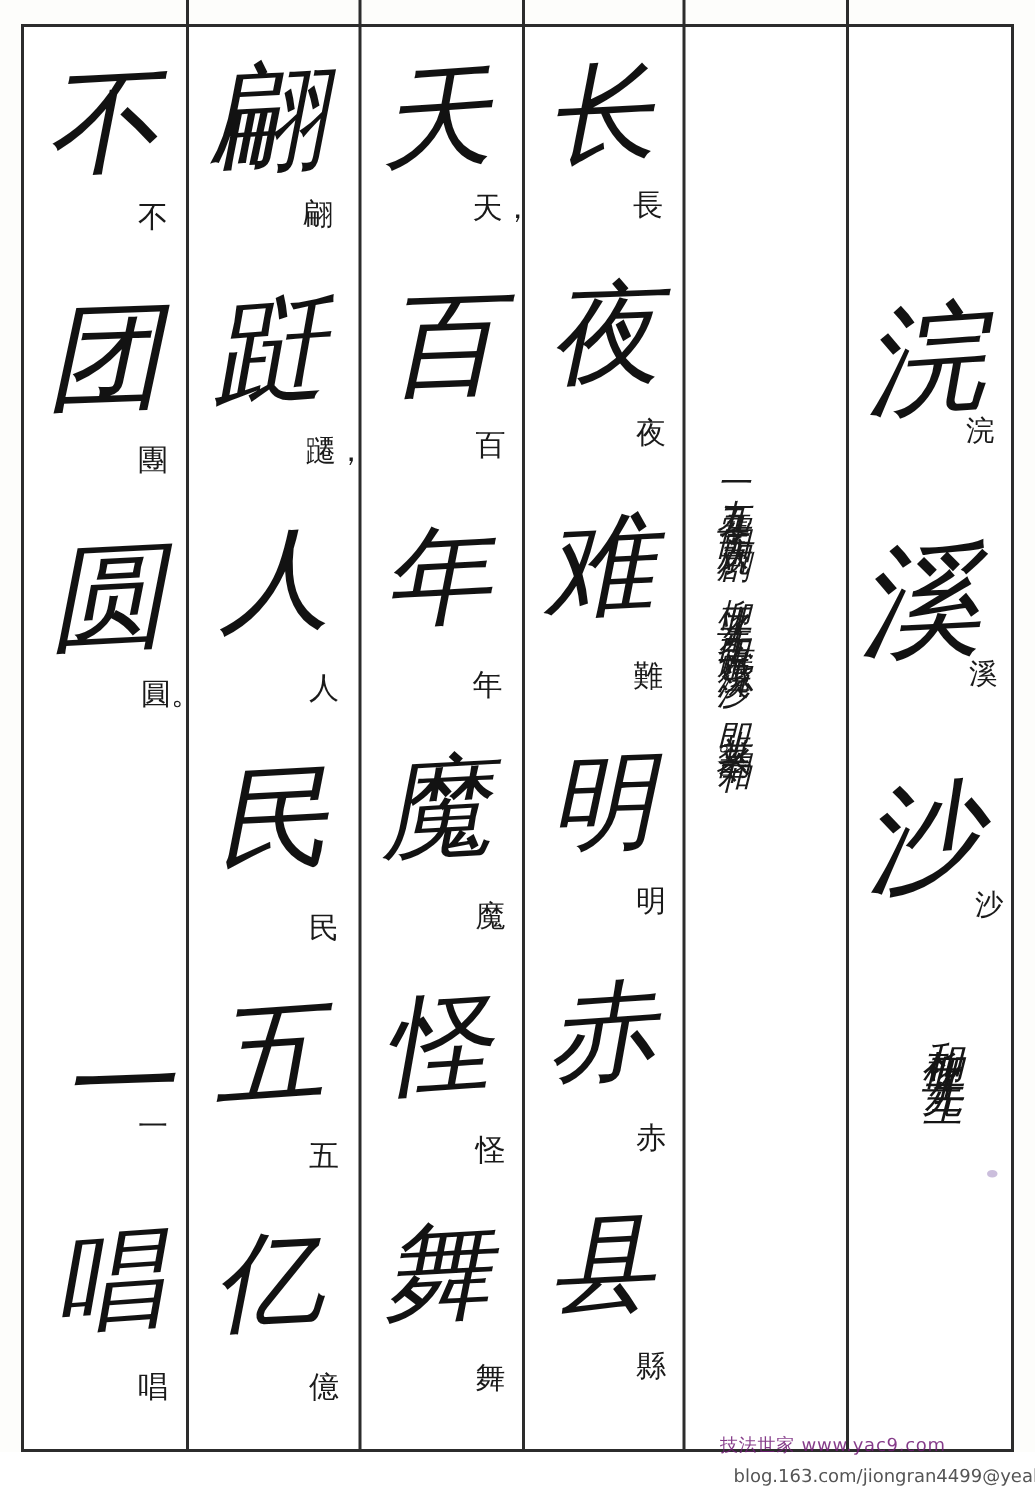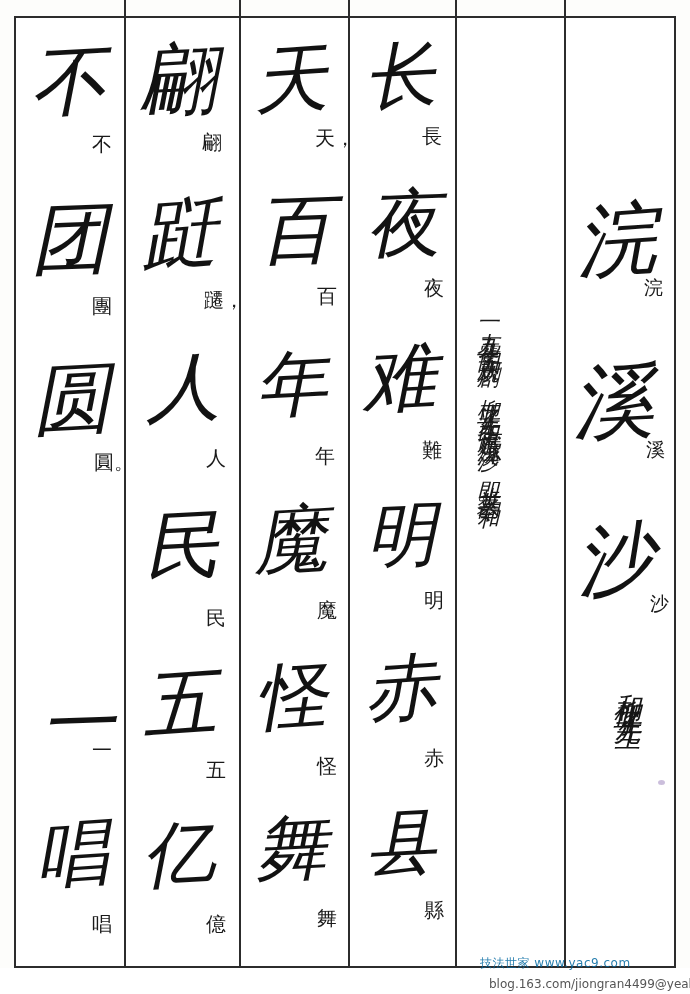--- a/index.html
+++ b/index.html
@@ -89,21 +89,21 @@
     bottom: 0;
     width: 690px;
     height: 26px;
     background: #ffffff;
   }
   .wm-left {
     position: absolute;
     left: 480px;
     bottom: 22px;
     font-size: 12px;
-    color: #0369a1;
+    color: #701a75;
     font-family: "DejaVu Sans", sans-serif;
     letter-spacing: 0.5px;
     opacity: 0.85;
     text-align: right;
   }
   .wm-right {
     position: absolute;
     left: 489px;
     bottom: 3px;
     font-size: 12px;

